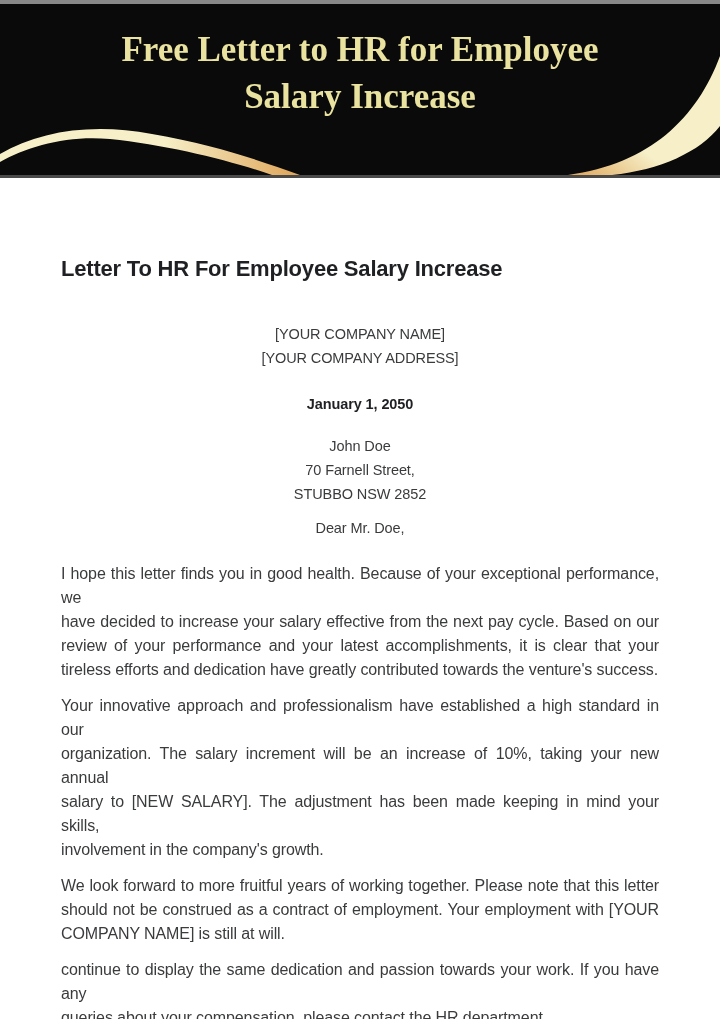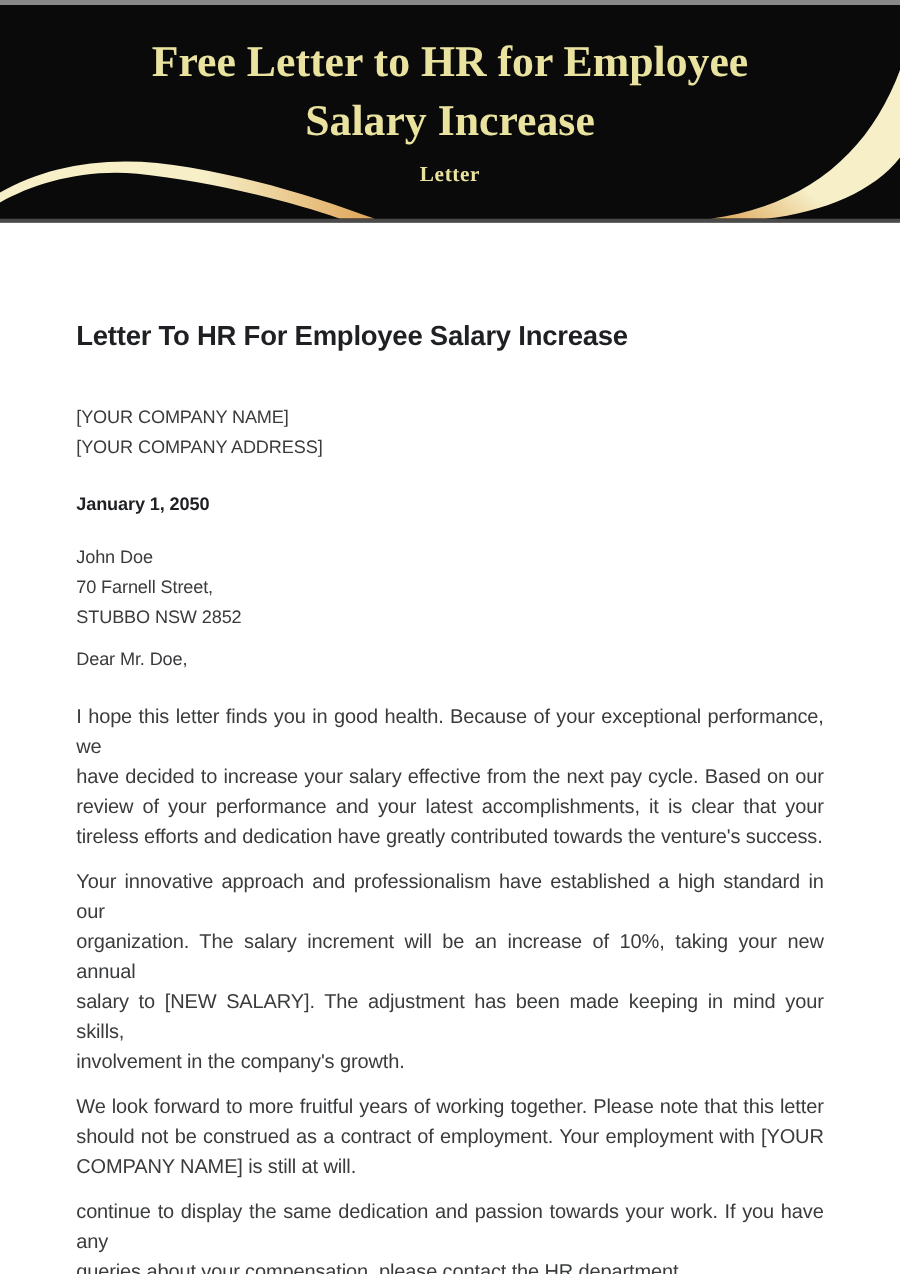--- a/index.html
+++ b/index.html
@@ -61,20 +61,21 @@
     font-size:22px;
     line-height:34px;
     font-weight:bold;
     color:var(--heading-text, #1f2023);
     letter-spacing:-0.2px;
   }
   .line {
     font-size:14.5px;
     line-height:24px;
     letter-spacing:-0.1px;
+    text-align:center;
   }
   .company-block { margin-top:36px; }
   .date-line { margin-top:22px; font-weight:bold; color:var(--heading-text, #1f2023); }
   .recipient-block { margin-top:18px; }
   .salutation { margin-top:10px; }
   .para {
     margin-top:22px;
     margin-bottom:0;
   }
   .para + .para { margin-top:12px; }
@@ -111,21 +112,20 @@
 
       <path d="M 0 150 C 40 127, 92 119, 152 130 C 215 141, 258 156, 300 171
                L 272 171 C 232 157, 168 141, 110 135 C 68 131, 28 142, 0 158 Z" fill="url(#swL)"></path>
 
       <path d="M 568 171 C 650 160, 697 114, 720 52
                L 720 122 C 700 148, 660 166, 612 171 Z" fill="url(#swR)"></path>
     </svg>
     <div class="banner-text">
       <div class="banner-title-line first">Free Letter to HR for Employee</div>
       <div class="banner-title-line">Salary Increase</div>
-      <div class="banner-subtitle">Letter</div>
     </div>
   </div>
 
   <div class="doc">
 
     <h1 class="doc-heading">Letter To HR For Employee Salary Increase</h1>
 
     <div class="company-block">
       <div class="line">[YOUR COMPANY NAME]</div>
       <div class="line">[YOUR COMPANY ADDRESS]</div>

